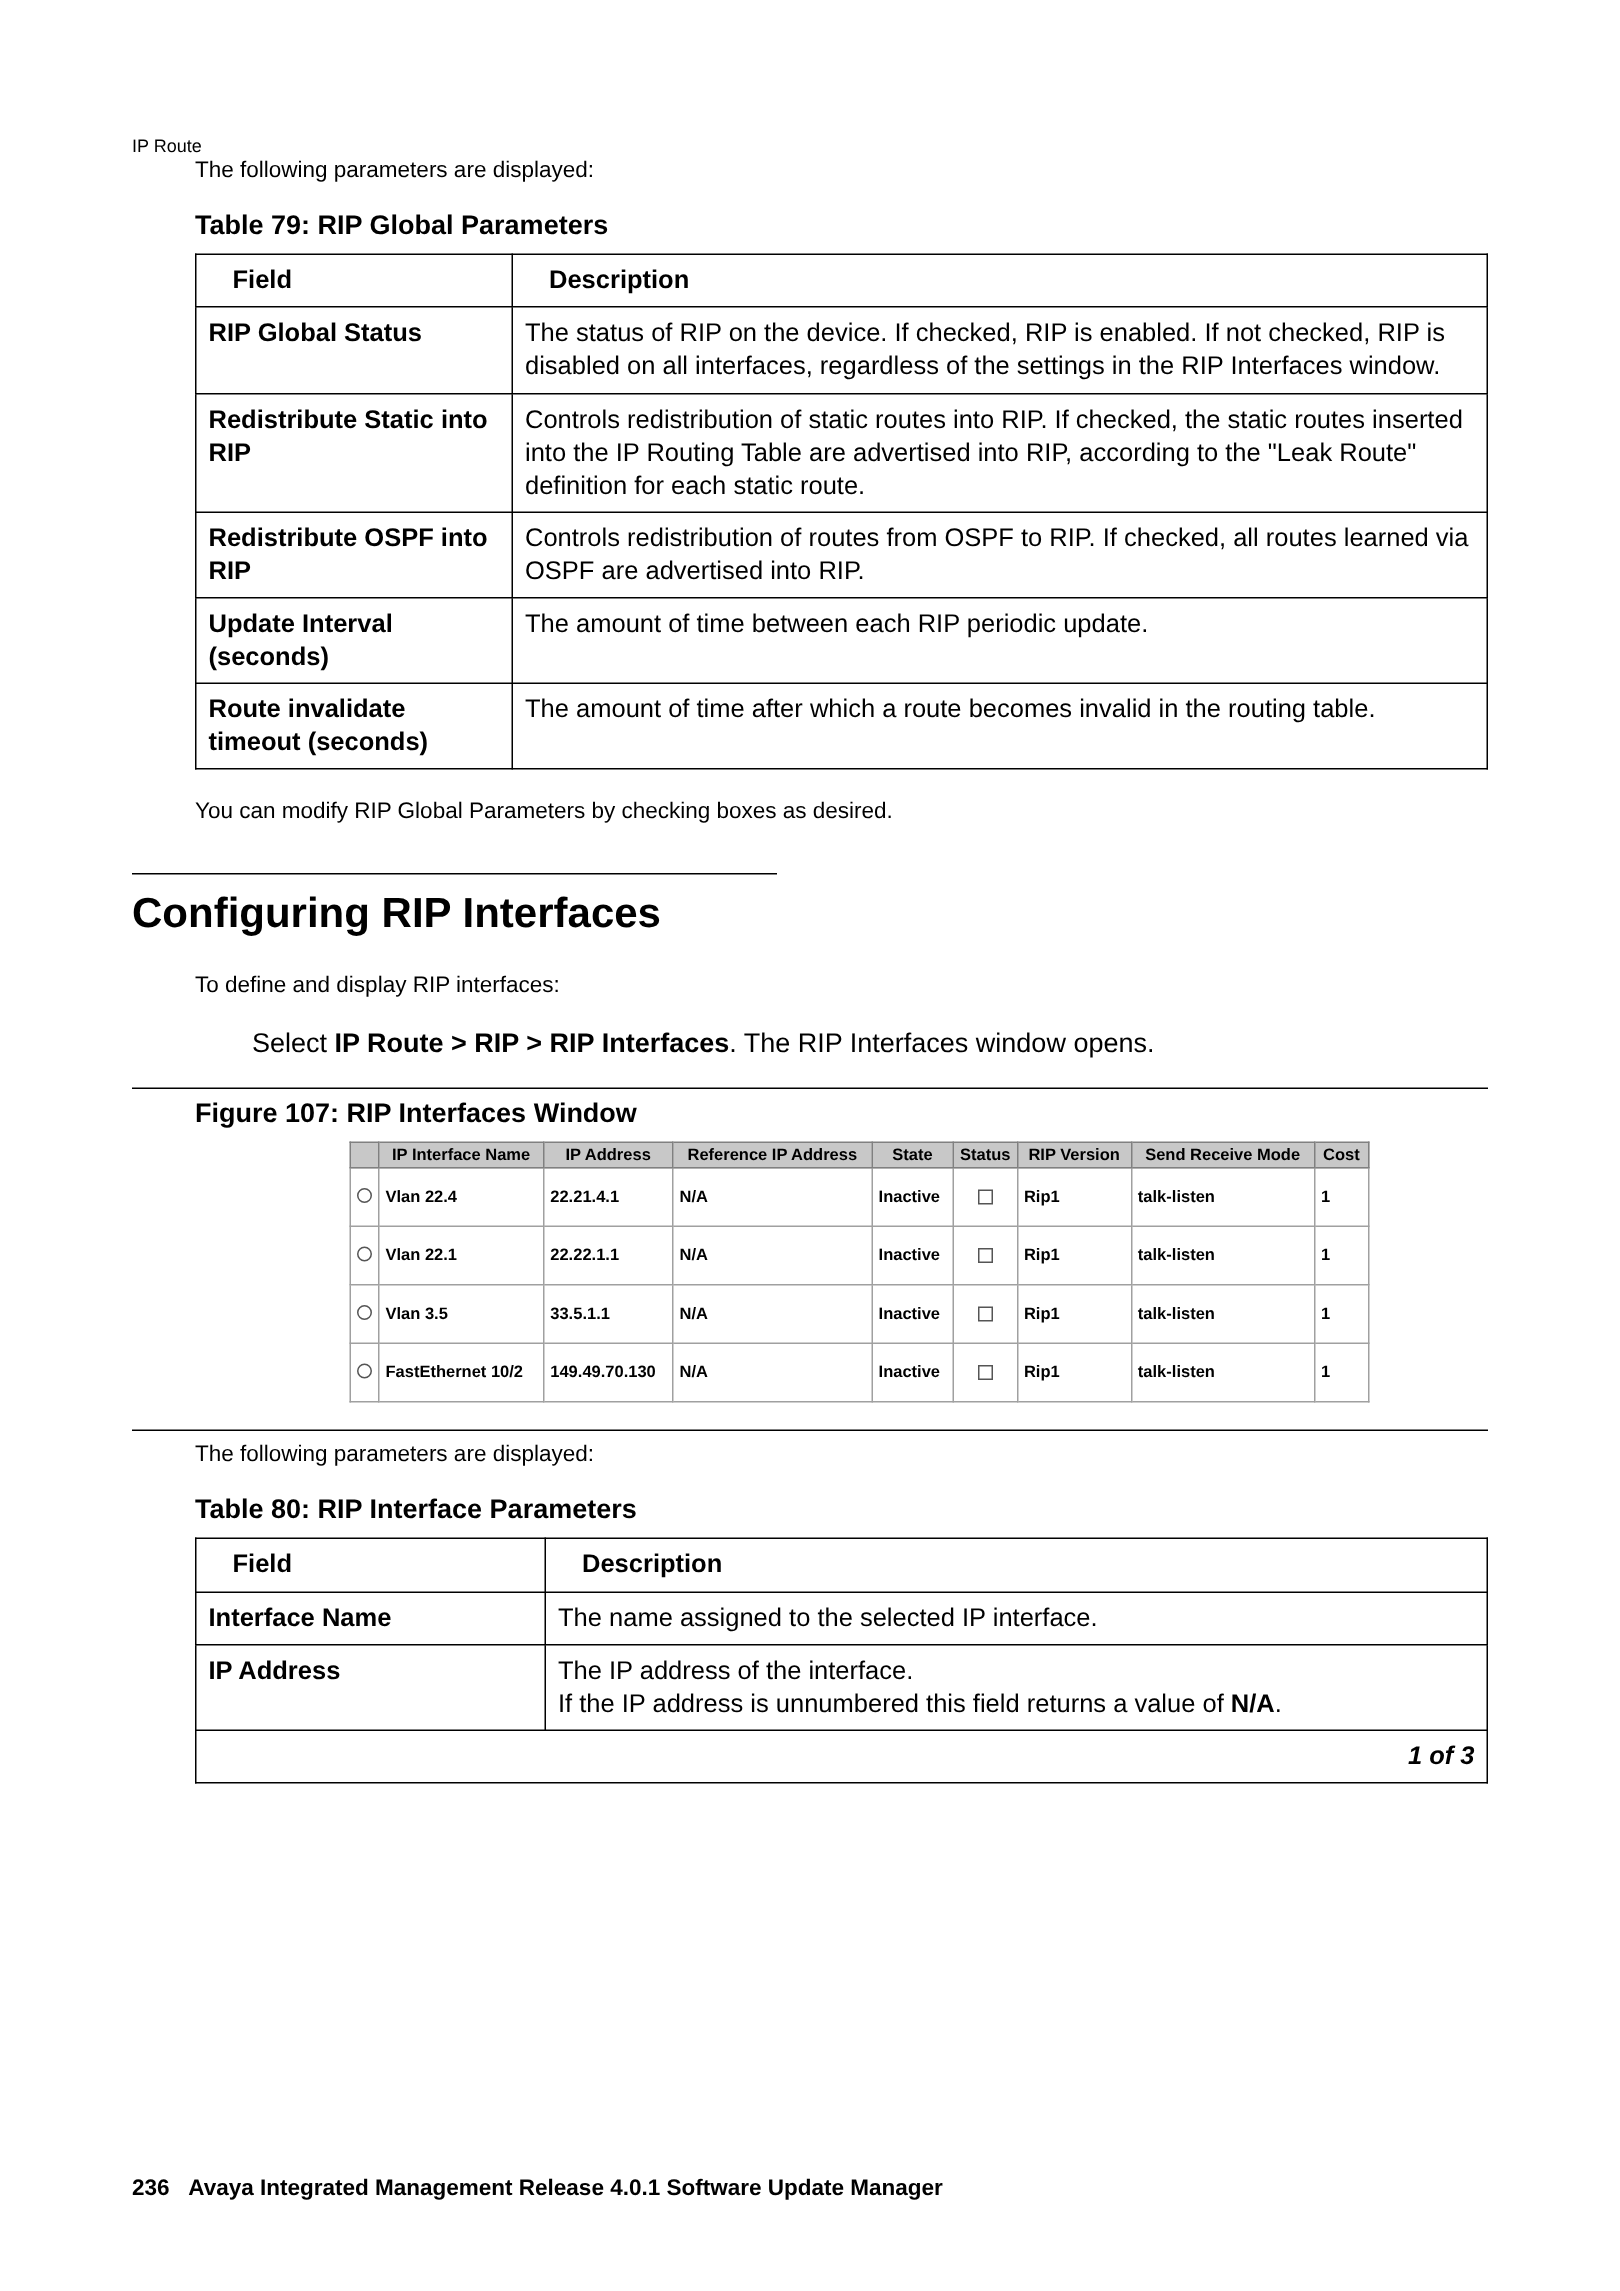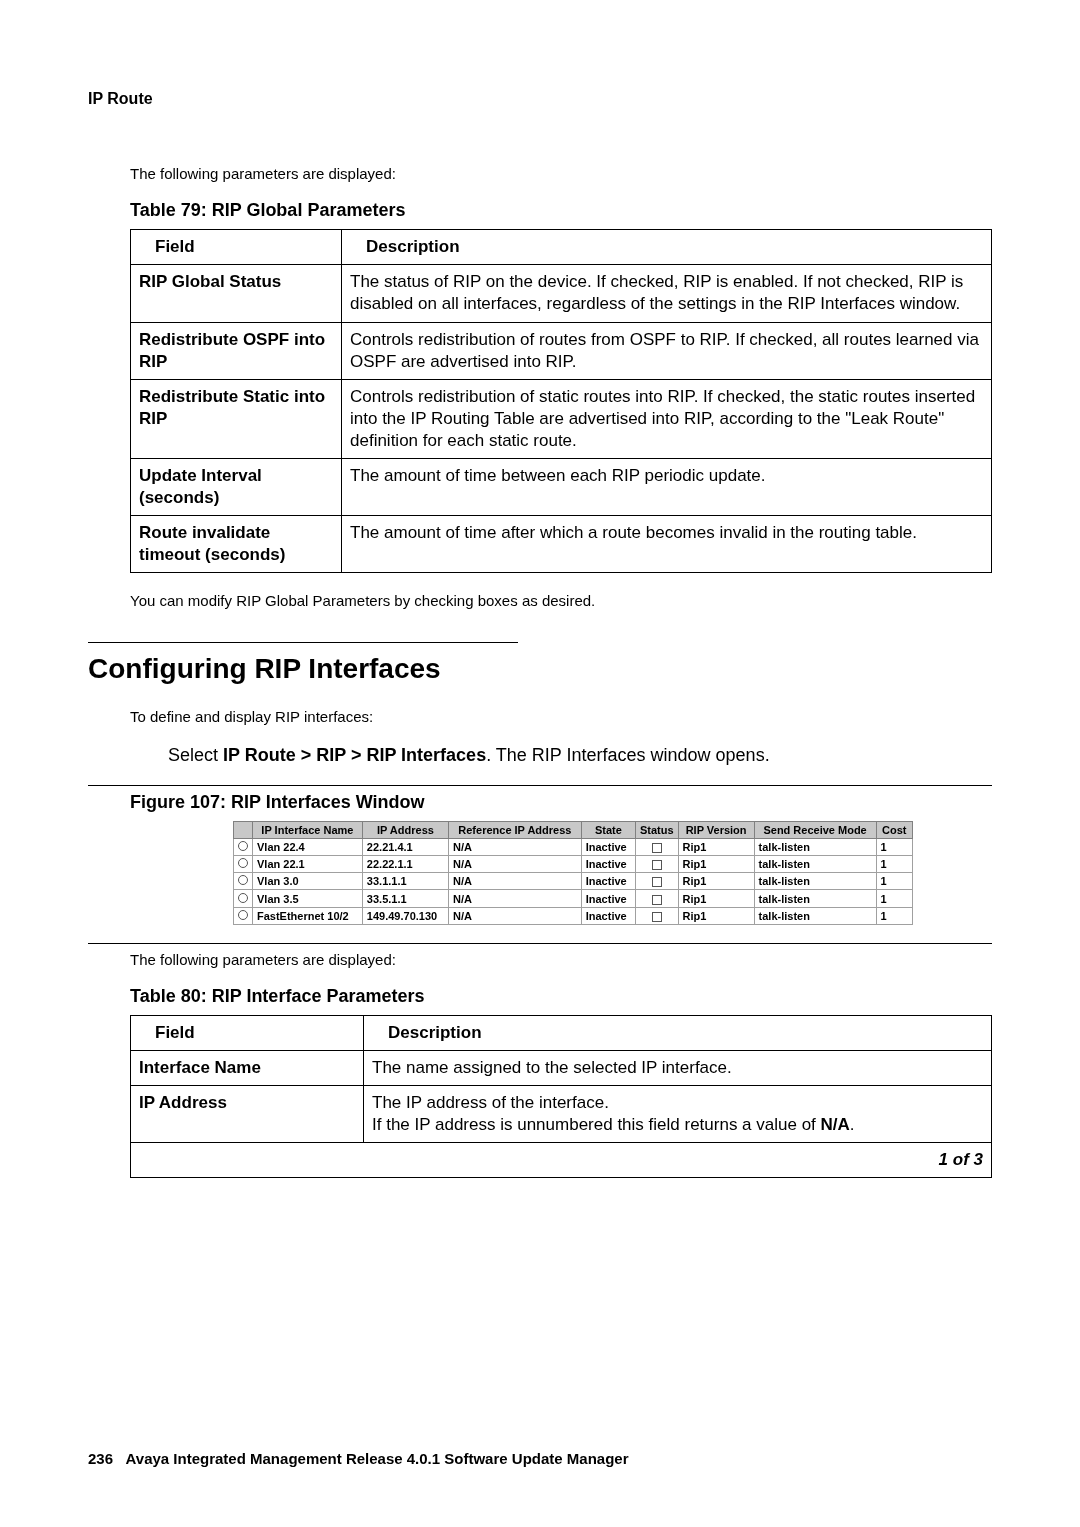--- a/index.html
+++ b/index.html
@@ -12,23 +12,22 @@
     color: #000;
   }
   .page {
     width: 1080px;
     height: 1527px;
     padding: 90px 88px 0 88px;
     box-sizing: border-box;
     position: relative;
   }
   .running-head {
-    font-size: 16px;
-    font-weight: bold;
-    margin-bottom: 56px;
+    font-size: 12px;
+    font-weight: normal;
   }
   .body-text {
     font-size: 15px;
     margin: 0 0 16px 42px;
     line-height: 1.35;
   }
   .body-text-steps {
     font-size: 18px;
     margin: 0 0 14px 80px;
     line-height: 1.35;
@@ -102,21 +101,21 @@
   table.shot th {
     background: #c8c8c8;
     border: 1px solid #808080;
     font-weight: bold;
     padding: 2px 4px;
     text-align: center;
     white-space: nowrap;
   }
   table.shot td {
     border: 1px solid #a0a0a0;
-    padding: 2px 4px;
+    padding: 13px 4px;
     font-weight: bold;
     white-space: nowrap;
   }
   table.shot td.radio-cell {
     width: 14px;
     text-align: center;
     padding: 2px;
   }
   .radio-dot {
     display: inline-block;
@@ -156,26 +155,26 @@
     <tbody>
         <tr>
       <th class="col-field">Field</th>
       <th>Description</th>
     </tr>
     <tr>
       <td class="col-field">RIP Global Status</td>
       <td>The status of RIP on the device. If checked, RIP is enabled. If not checked, RIP is disabled on all interfaces, regardless of the settings in the RIP Interfaces window.</td>
     </tr>
     <tr>
+      <td class="col-field">Redistribute Static into RIP</td>
+      <td>Controls redistribution of static routes into RIP. If checked, the static routes inserted into the IP Routing Table are advertised into RIP, according to the "Leak Route" definition for each static route.</td>
+    </tr>
+    <tr>
       <td class="col-field">Redistribute OSPF into RIP</td>
       <td>Controls redistribution of routes from OSPF to RIP. If checked, all routes learned via OSPF are advertised into RIP.</td>
-    </tr>
-    <tr>
-      <td class="col-field">Redistribute Static into RIP</td>
-      <td>Controls redistribution of static routes into RIP. If checked, the static routes inserted into the IP Routing Table are advertised into RIP, according to the "Leak Route" definition for each static route.</td>
     </tr>
     <tr>
       <td class="col-field">Update Interval (seconds)</td>
       <td>The amount of time between each RIP periodic update.</td>
     </tr>
     <tr>
       <td class="col-field">Route invalidate timeout (seconds)</td>
       <td>The amount of time after which a route becomes invalid in the routing table.</td>
     </tr>
   </tbody>
@@ -228,31 +227,20 @@
         <td>22.22.1.1</td>
         <td>N/A</td>
         <td>Inactive</td>
         <td class="radio-cell"><span class="checkbox-box"></span></td>
         <td>Rip1</td>
         <td>talk-listen</td>
         <td>1</td>
       </tr>
       <tr>
         <td class="radio-cell"><span class="radio-dot"></span></td>
-        <td>Vlan 3.0</td>
-        <td>33.1.1.1</td>
-        <td>N/A</td>
-        <td>Inactive</td>
-        <td class="radio-cell"><span class="checkbox-box"></span></td>
-        <td>Rip1</td>
-        <td>talk-listen</td>
-        <td>1</td>
-      </tr>
-      <tr>
-        <td class="radio-cell"><span class="radio-dot"></span></td>
         <td>Vlan 3.5</td>
         <td>33.5.1.1</td>
         <td>N/A</td>
         <td>Inactive</td>
         <td class="radio-cell"><span class="checkbox-box"></span></td>
         <td>Rip1</td>
         <td>talk-listen</td>
         <td>1</td>
       </tr>
       <tr>

